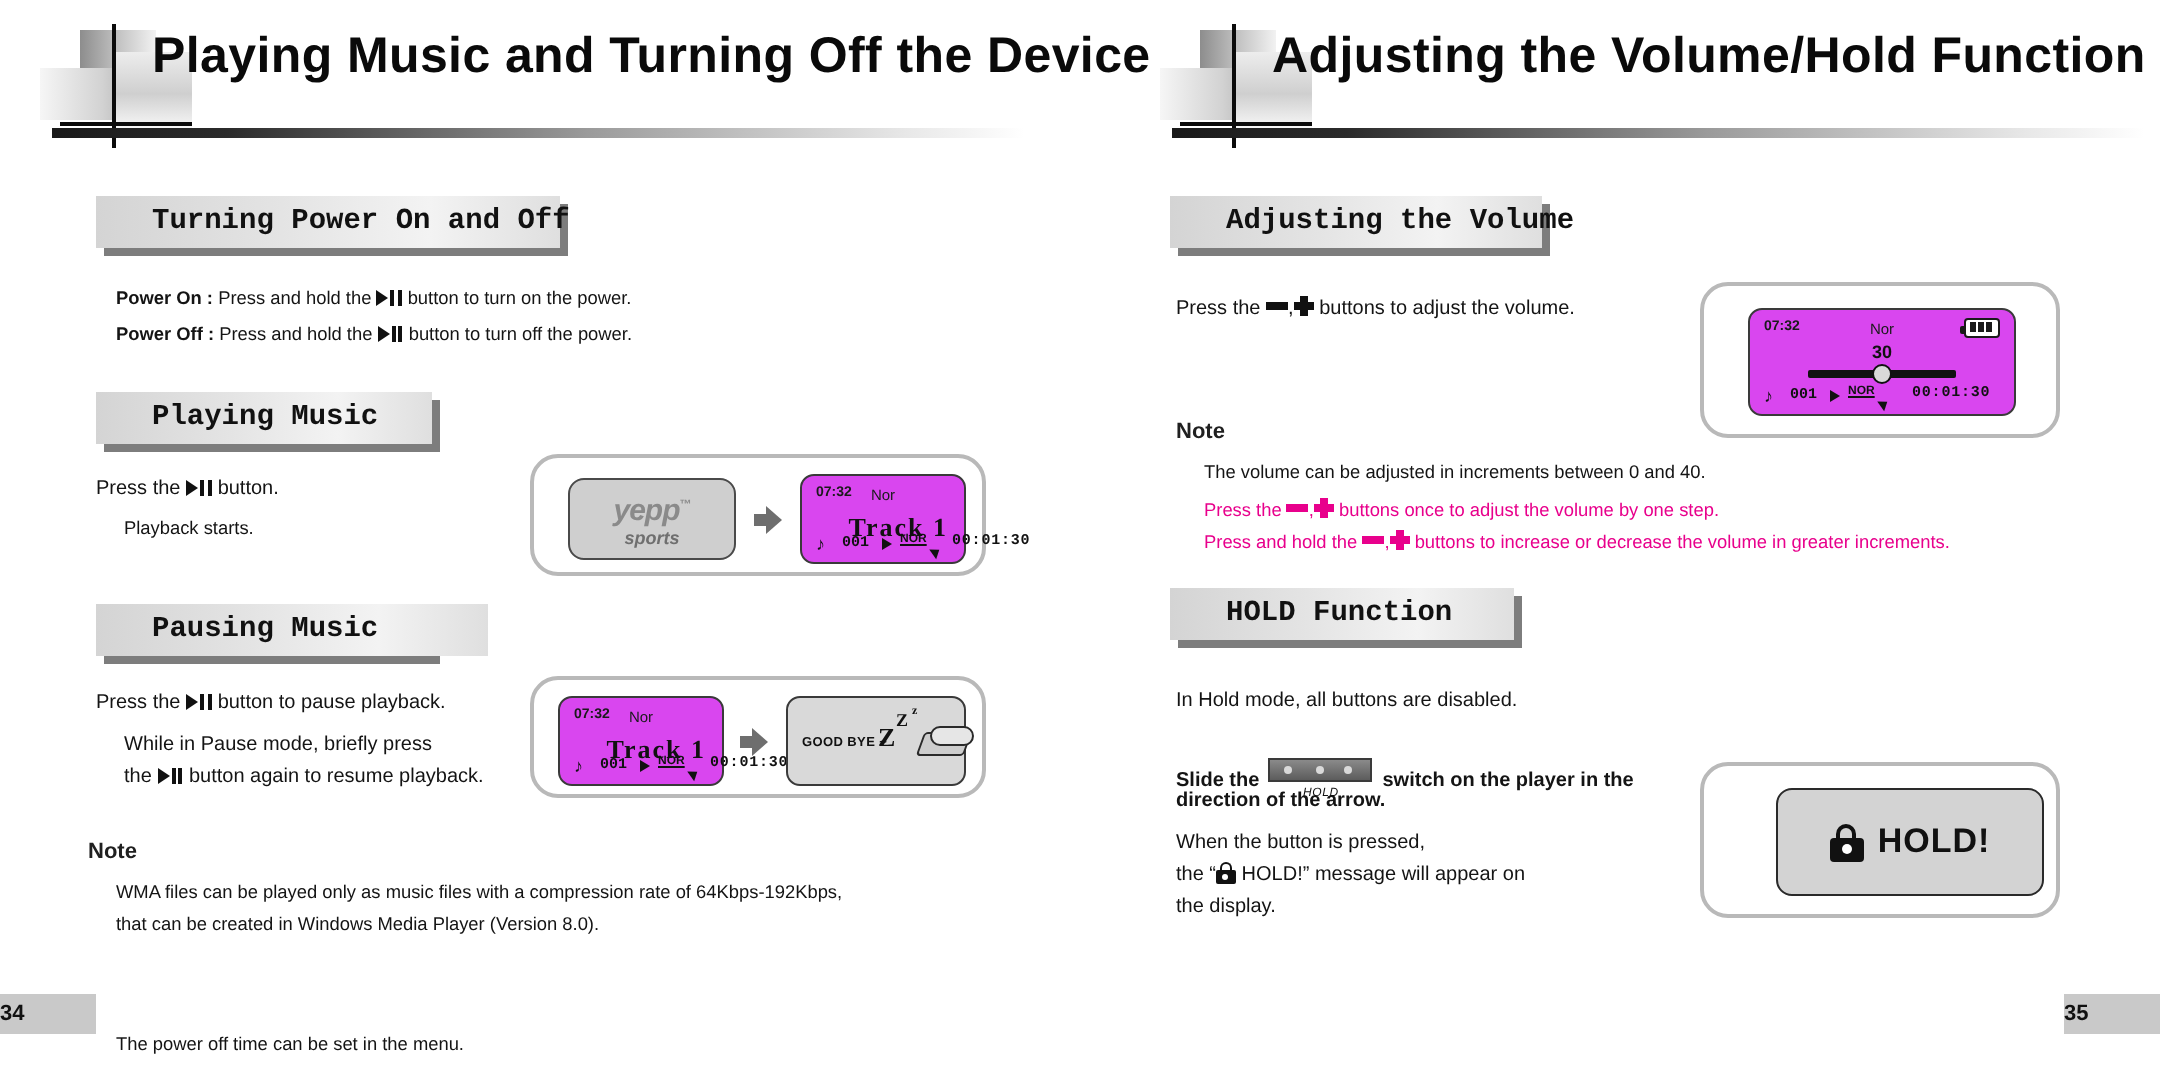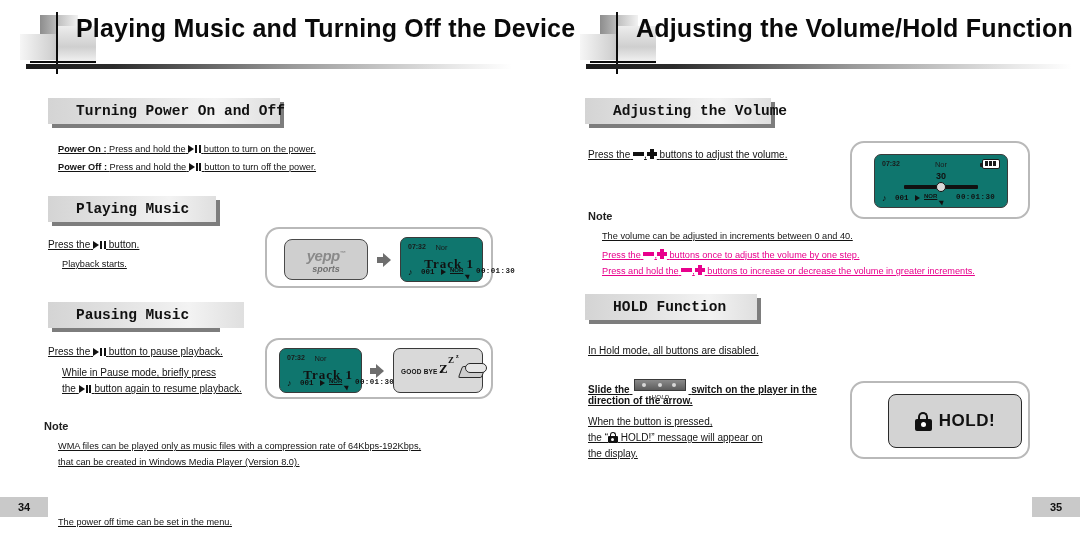--- a/index.html
+++ b/index.html
@@ -33,21 +33,21 @@
   .sec{position:absolute;height:30px;}
   .sec-box{position:relative;height:26px;display:inline-block;
     background:linear-gradient(90deg,#d4d4d4 0%,#e4e4e4 40%,#f3f3f3 72%,#dfdfdf 100%);
     padding:0 28px;box-sizing:border-box;font-family:Liberation Mono, monospace;}
   .sec-box span{display:block;line-height:26px;font-size:14.5px;font-weight:bold;
     color:#111;white-space:nowrap;}
   .sec-shadow{position:absolute;left:4px;top:26px;height:4px;background:#7d7d7d;}
   .sec-rshadow{position:absolute;top:4px;width:4px;height:26px;background:#7d7d7d;}
 
   
-  .txt{position:absolute;font-size:9.2px;color:#141414;line-height:13.5px;white-space:nowrap;text-decoration:underline;}
+  .txt{position:absolute;font-size:9.2px;color:#141414;line-height:13.5px;white-space:nowrap;}
   .txt.b{font-weight:bold;}
   .txt-lg{font-size:10px;}
   .txt-mag{color:#e8008c;}
   .note-title{position:absolute;font-size:11px;font-weight:bold;color:#202020;
     font-family:"Liberation Sans", sans-serif;}
 
   
   .pp{display:inline-block;position:relative;width:13px;height:8px;vertical-align:-1px;}
   .pp i{position:absolute;top:0;display:block;}
   .pp .tri{left:0;width:0;height:0;border-left:6px solid #111;
@@ -84,21 +84,21 @@
     background:#d9d9d9;}
   .holdsw .dot.a{left:10px;}
   .holdsw .dot.b{left:26px;}
   .holdsw .dot.c{left:40px;}
   .holdsw .lbl{position:absolute;left:0;top:12px;width:56px;text-align:center;
     font-size:6px;font-weight:normal;color:#111;letter-spacing:.3px;}
 
   
   .panel{position:absolute;border:2px solid #b9b9b9;border-radius:14px;background:#fff;
     box-sizing:border-box;}
-  .lcd{position:absolute;background:#0f766e;border:1.5px solid #3a3a3a;border-radius:7px;
+  .lcd{position:absolute;background:#d946ef;border:1.5px solid #3a3a3a;border-radius:7px;
     box-sizing:border-box;}
   .lcd-top{position:absolute;left:7px;right:7px;top:5px;height:10px;}
   .lcd-time{position:absolute;left:0;top:0;font-size:7px;font-weight:bold;color:#1a1a1a;}
   .lcd-nor{position:absolute;left:50%;top:0;transform:translateX(-50%);
     font-size:7.5px;color:#1a1a1a;}
   .lcd-batt{position:absolute;right:0;top:-1px;width:18px;height:10px;
     border:1.4px solid #1a1a1a;border-radius:2px;box-sizing:border-box;background:#fff;}
   .lcd-batt:before{content:"";position:absolute;left:-3.5px;top:2.6px;width:3px;height:4px;
     background:#1a1a1a;border-radius:1px 0 0 1px;}
   .lcd-batt i{position:absolute;top:1.2px;width:3px;height:5.2px;background:#1a1a1a;}
@@ -161,21 +161,21 @@
   .gb-dev .top{position:absolute;left:5px;top:0px;width:20px;height:8px;background:#e6e6e6;
     border:1.2px solid #2a2a2a;border-radius:7px;}
 
   
   .holdbox{position:absolute;background:#d3d3d3;border:1.8px solid #2a2a2a;border-radius:8px;
     box-sizing:border-box;display:flex;align-items:center;justify-content:center;gap:7px;}
   .holdbox .label{font-size:17px;font-weight:bold;color:#111;letter-spacing:.5px;}
 
   
   .pgnum{position:absolute;bottom:22px;width:48px;height:20px;background:#c9c9c9;
-    text-align:center;line-height:20px;font-size:11px;font-weight:bold;color:#111;}
+    text-align:left;line-height:20px;font-size:11px;font-weight:bold;color:#111;}
   .pgnum.l{left:0;}
   .pgnum.r{right:0;}
 </style>
 </head>
 <body>
 
 <div class="page page-left">
 
   <div class="hdr">
     <div class="hdr-deco">

